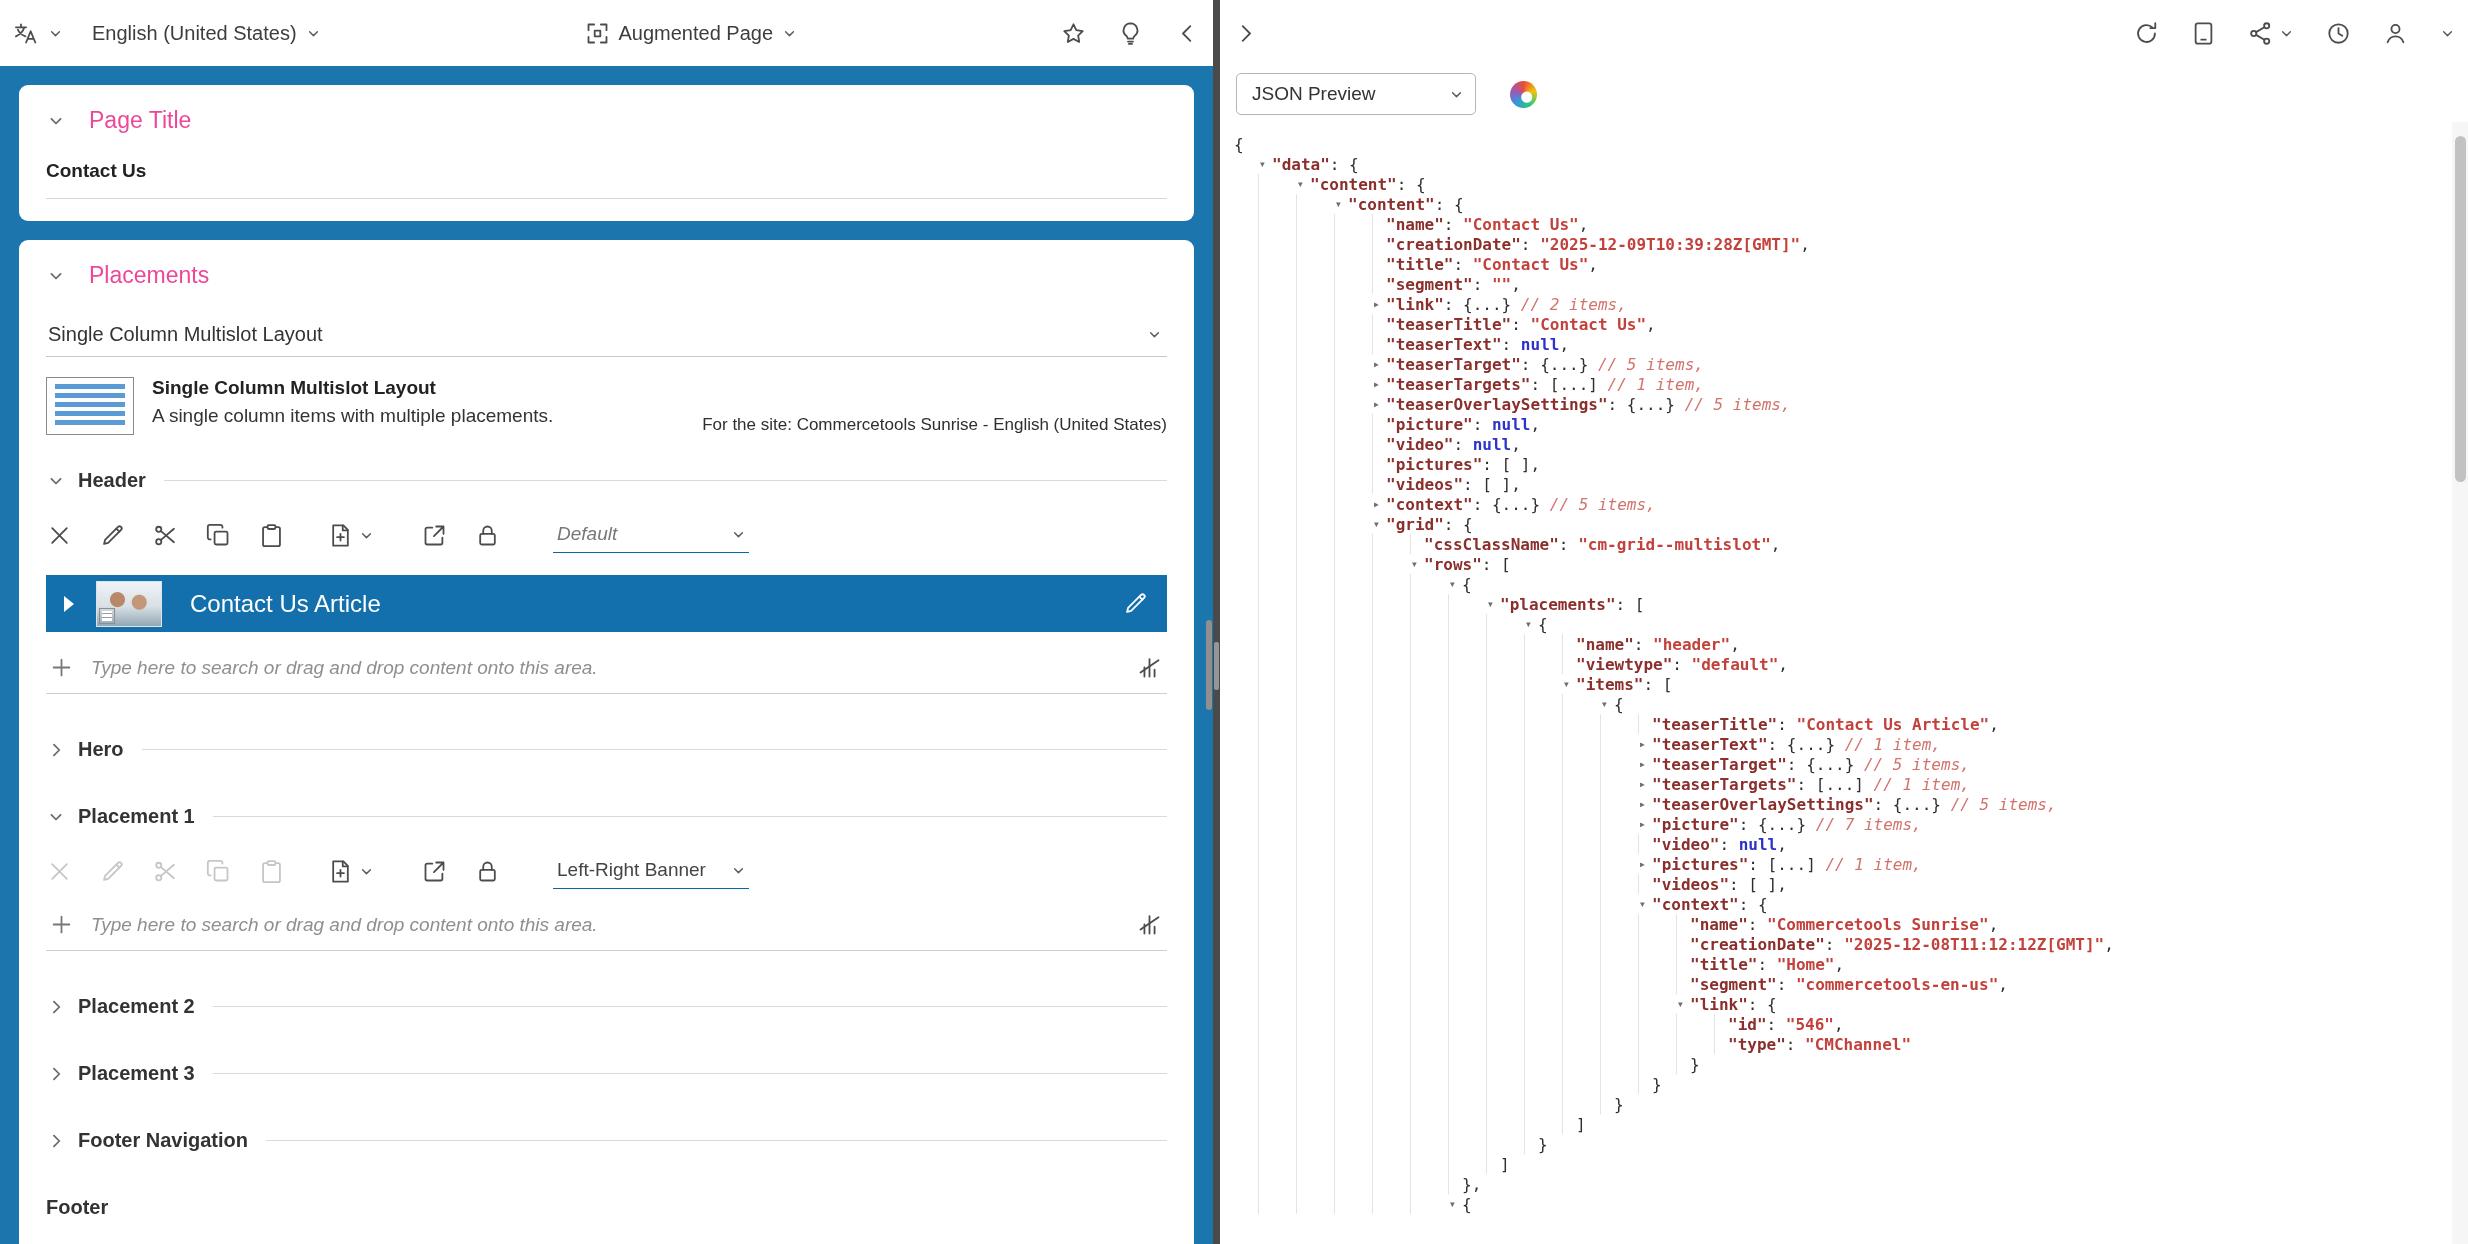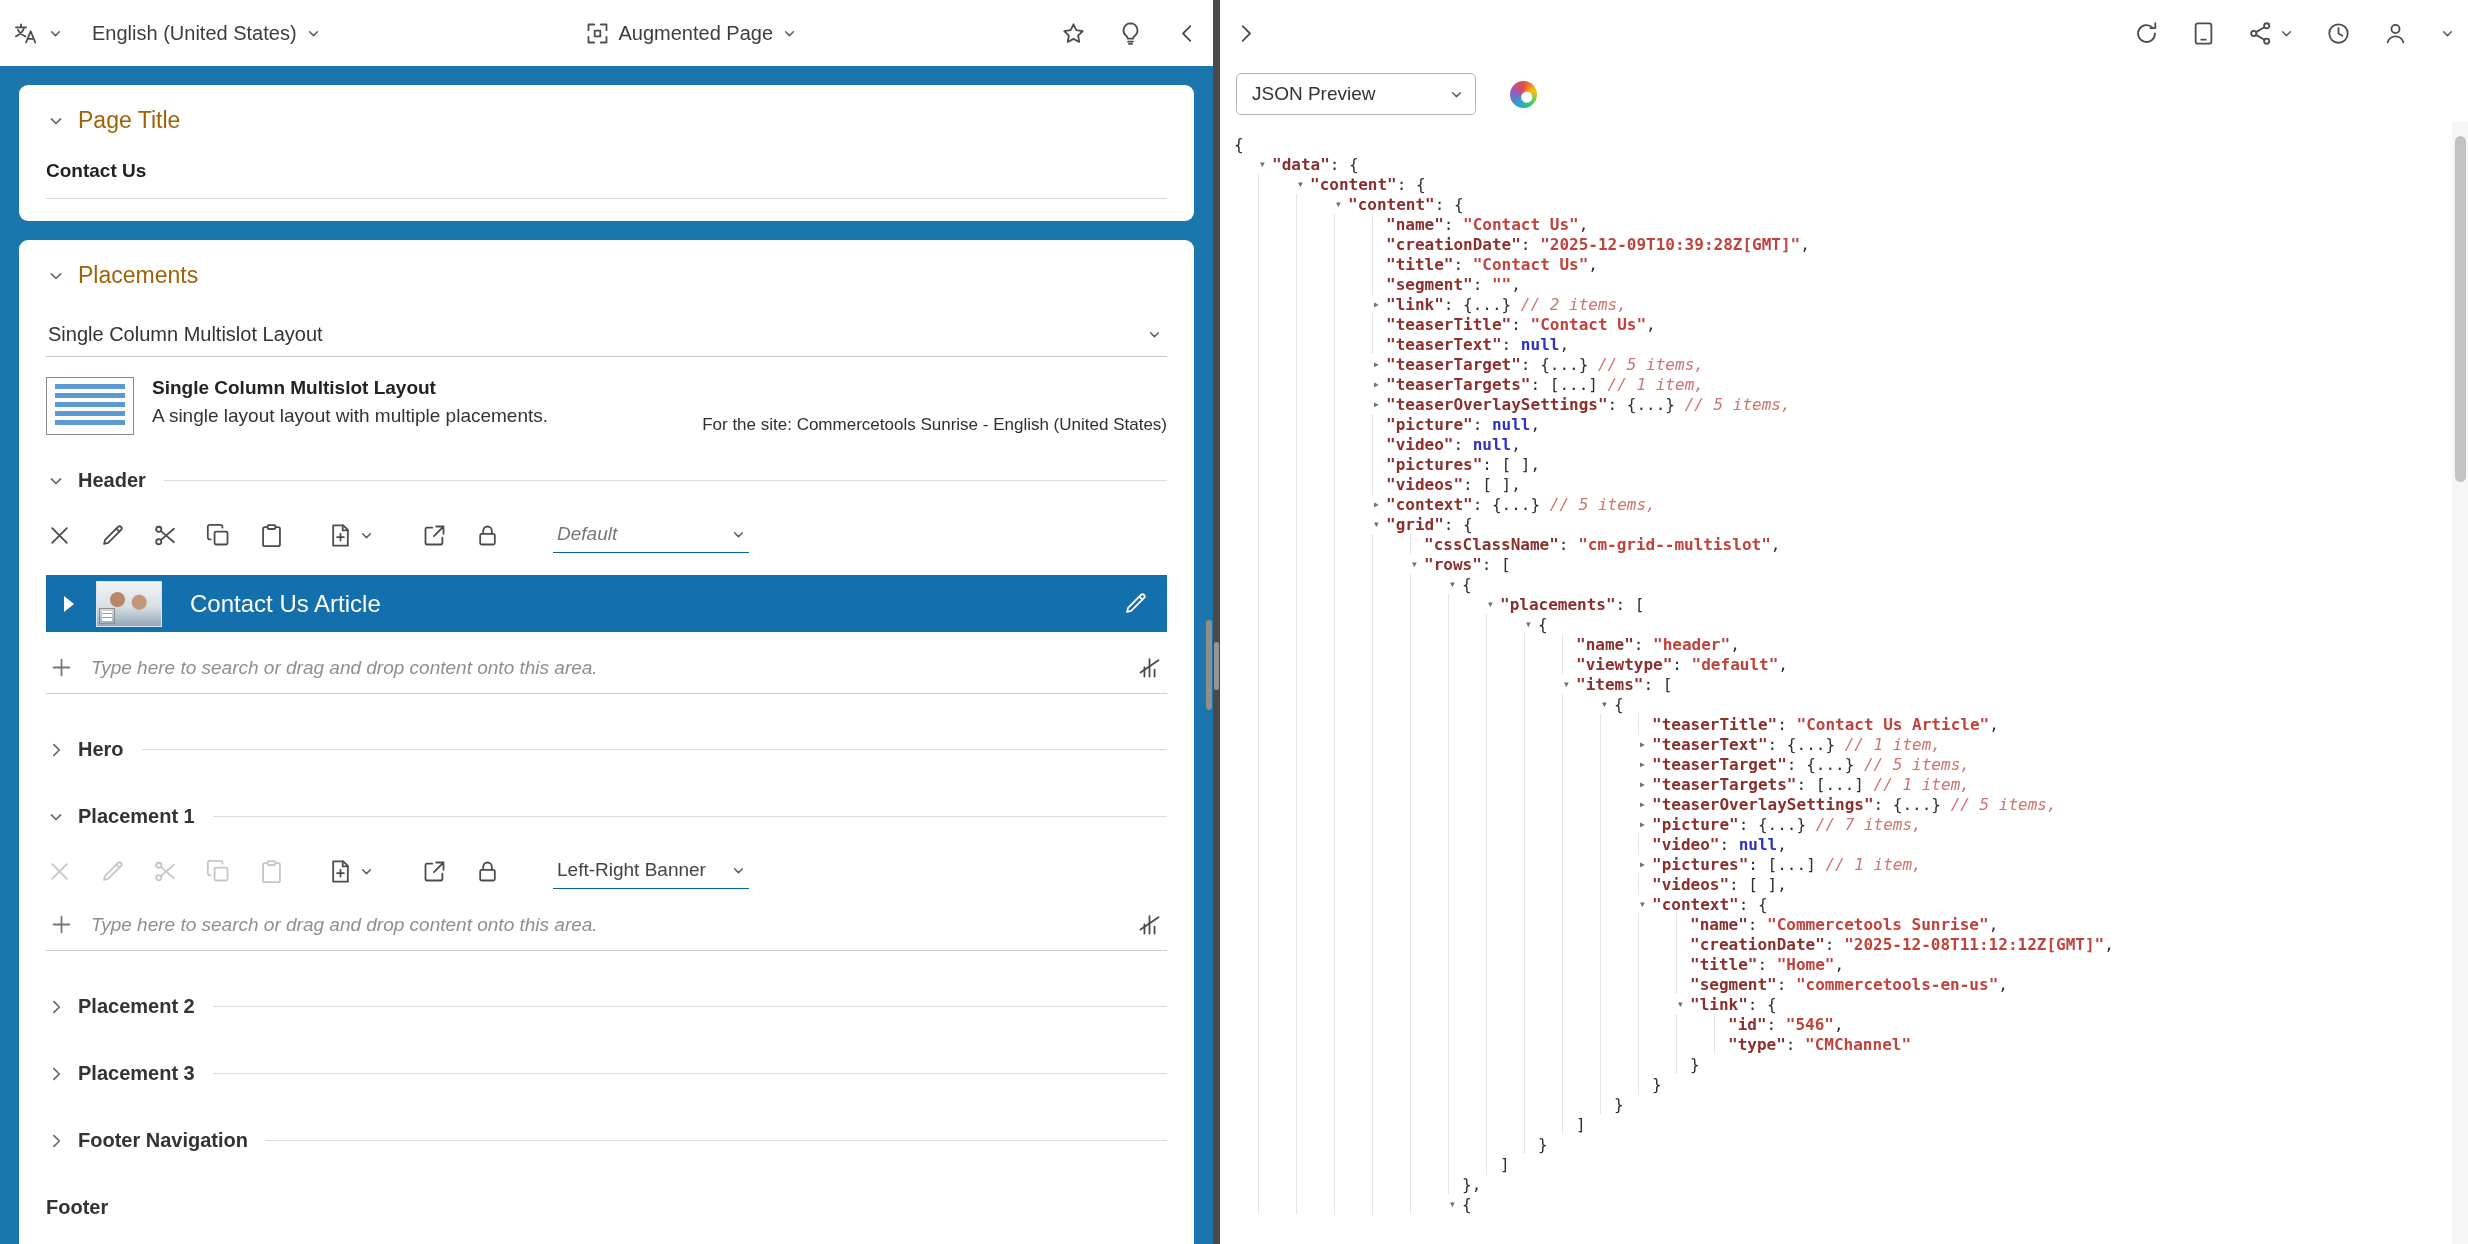--- a/index.html
+++ b/index.html
@@ -33,21 +33,21 @@
 
   
   .tabbar { height:47px; flex:0 0 47px; display:flex; align-items:stretch; padding-left:12px; border-bottom:1px solid #d9d9d9; background:#fff; }
   .tab { display:flex; align-items:center; padding:0 18px; font-size:19px; color:#3c3c3c; cursor:pointer; }
   .tab.active { background:#3d3d3d; color:#fff; }
 
   
   .left-body { flex:1; background:#1b76ad; padding:19px 19px 0 19px; overflow:hidden; display:flex; flex-direction:column; }
   .card { background:#fff; border-radius:9px; padding:22px 27px; }
   .card-placements { margin-top:19px; flex:1; border-bottom-left-radius:0; border-bottom-right-radius:0; }
-  .section-heading { display:flex; align-items:center; gap:12px; font-size:23px; color:#a16207; cursor:pointer; }
+  .section-heading { display:flex; align-items:center; gap:23px; font-size:23px; color:#ec4899; cursor:pointer; }
   .field-value { font-size:19px; font-weight:bold; color:#222; margin-top:26px; padding-bottom:16px; border-bottom:1px solid #d8d8d8; }
 
   .layout-select { display:flex; align-items:center; margin-top:34px; padding:0 4px 10px 2px; border-bottom:1px solid #c7c7c7; font-size:20px; color:#333; cursor:pointer; }
   .layout-select .ic-xs { margin-left:auto; }
 
   .layout-info { display:flex; gap:18px; margin-top:20px; align-items:flex-start; }
   .layout-thumb { width:88px; height:58px; border:1px solid #8a8a8a; padding:6px 8px; background:#fff; }
   .layout-thumb-inner { width:100%; height:100%; background:repeating-linear-gradient(180deg,#5b9bd5 0 5px,#ffffff 5px 9px); }
   .layout-title { font-size:19px; font-weight:bold; color:#222; }
   .layout-desc { font-size:19px; color:#333; margin-top:6px; }
@@ -274,21 +274,21 @@
               <use href="#i-chevdown"></use>
             </svg>
         </div>
 
         <div class="layout-info">
           <div class="layout-thumb">
               <div class="layout-thumb-inner"></div>
             </div>
           <div>
             <div class="layout-title">Single Column Multislot Layout</div>
-            <div class="layout-desc">A single layout layout with multiple placements.</div>
+            <div class="layout-desc">A single column items with multiple placements.</div>
           </div>
           <div class="site-note">For the site: Commercetools Sunrise - English (United States)</div>
         </div>
 
         <div class="placement-row mt-head">
           <svg class="ic ic-sm">
               <use href="#i-chevdown"></use>
             </svg>
           <span class="placement-label">Header</span>
           <div class="rule"></div>

